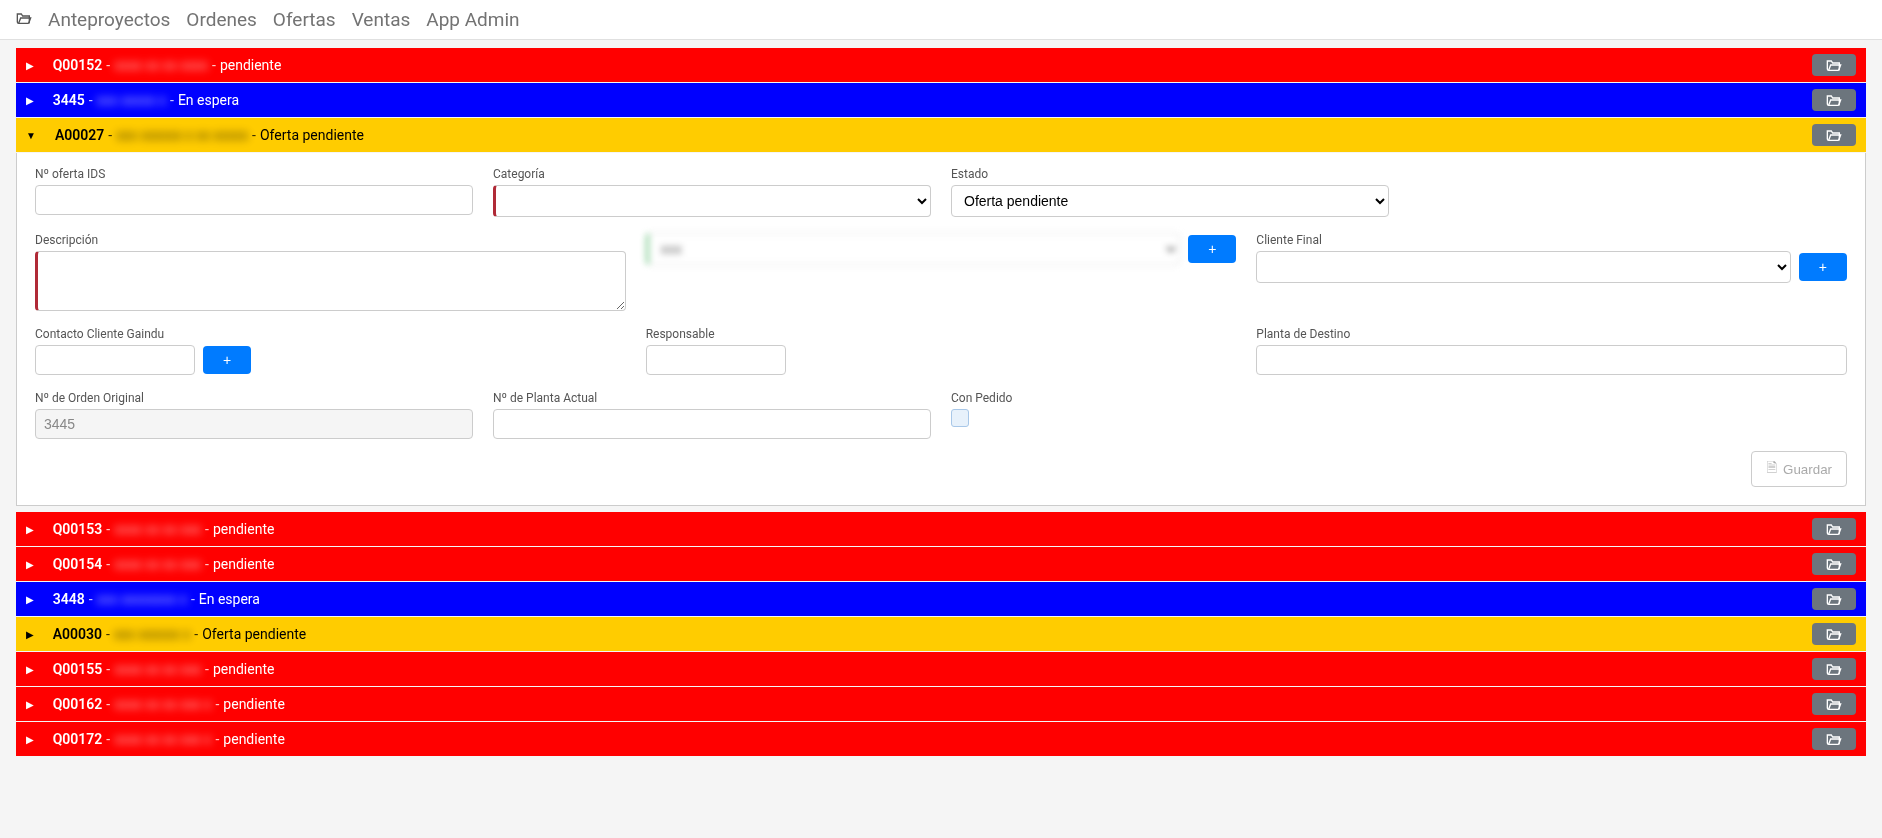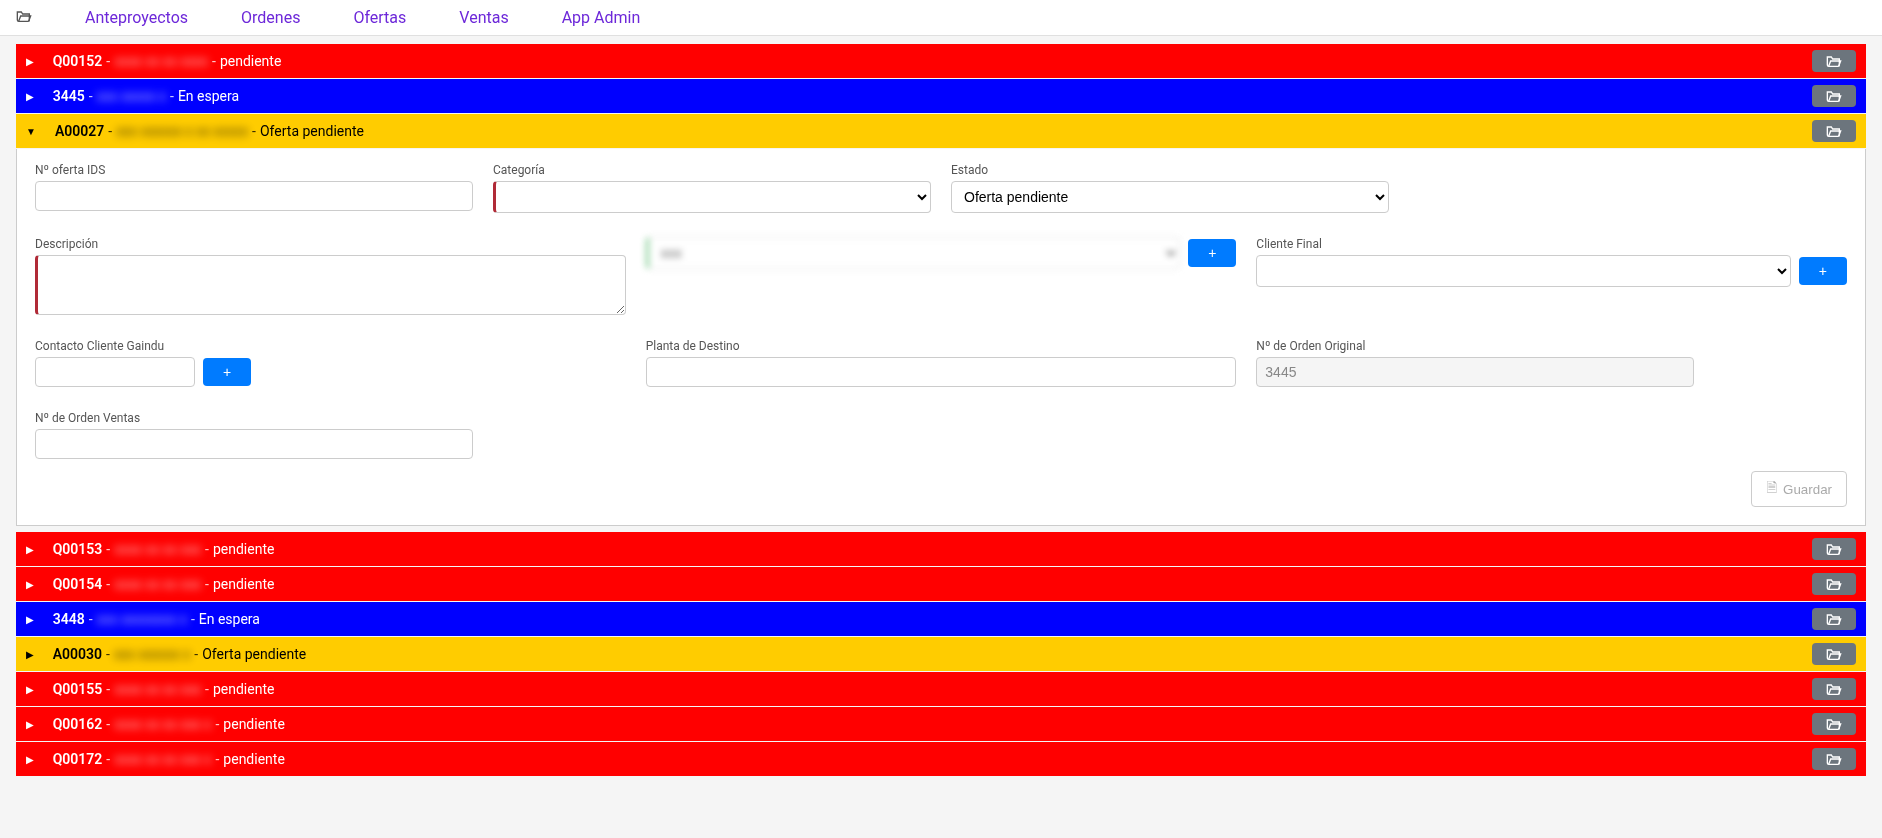--- a/index.html
+++ b/index.html
@@ -1,34 +1,34 @@
 <!DOCTYPE html>
 <html><head>
 <meta charset="utf-8">
 <style>
 * { box-sizing: border-box; margin: 0; padding: 0; }
 body { font-family: -apple-system, BlinkMacSystemFont, "Segoe UI", Roboto, sans-serif; font-size: 14px; background: #f5f5f5; color: #333; }
 .navbar { background: #fff; padding: 8px 16px; display: flex; align-items: center; gap: 16px; border-bottom: 1px solid #e0e0e0; }
 .navbar .nav-icon { color: #555; }
-.navbar a { color: #6d28d9; text-decoration: none; font-size: 16px; margin-left: 37px; }
+.navbar a { color: #737373; text-decoration: none; font-size: 19px; }
 .container { padding: 8px 16px; }
 .row-bar { display: flex; align-items: center; padding: 6px 10px; margin-bottom: 1px; color: #fff; font-size: 14px; }
 .row-bar.red { background: #ff0000; }
 .row-bar.blue { background: #0000ff; }
 .row-bar.yellow { background: #ffcc00; color: #000; }
 .row-bar .caret { margin-right: 6px; font-size: 10px; }
 .row-bar .code { font-weight: 600; margin-left: 13px; }
 .row-bar .sep { margin: 0 4px; opacity: 0.8; }
 .row-bar .blurred { filter: blur(4px); opacity: 0.7; }
 .row-bar .status { }
 .row-bar .spacer { flex: 1; }
 .row-bar .folder-btn { background: #6c757d; border: none; color: #fff; padding: 4px 14px; border-radius: 4px; cursor: pointer; display: flex; align-items: center; justify-content: center; }
 .row-bar.yellow .folder-btn { background: #6c757d; color: #fff; }
 .panel { background: #fff; border: 1px solid #ccc; border-top: none; padding: 14px 18px 18px 18px; margin-bottom: 6px; }
-.form-grid { display: grid; grid-template-columns: repeat(12, 1fr); gap: 24px 20px; }
+.form-grid { display: grid; grid-template-columns: repeat(12, 1fr); gap: 16px 20px; }
 .field { display: flex; flex-direction: column; }
 .field label { font-size: 12px; color: #555; margin-bottom: 4px; }
 .field input[type=text], .field select, .field textarea { width: 100%; padding: 6px 8px; border: 1px solid #ccc; border-radius: 4px; font-size: 14px; background: #fff; }
 .field textarea { min-height: 60px; resize: vertical; }
 .field .bl-green { border-left: 3px solid #28a745; }
 .field .bl-red { border-left: 3px solid #b02a37; }
 .field input[disabled] { background: #f5f5f5; color: #888; }
 .inline-row { display: flex; gap: 8px; align-items: center; }
 .btn-plus { background: #007bff; color: #fff; border: none; border-radius: 4px; padding: 6px 20px; cursor: pointer; font-size: 14px; }
 .checkbox-cell { width: 18px; height: 18px; border: 1px solid #a8c7e8; background: #e7f1fb; border-radius: 3px; display: inline-block; }
@@ -140,31 +140,39 @@
       </div>
 
       <div class="field col-4">
         <label>Contacto Cliente Gaindu</label>
         <div class="inline-row">
           <input type="text" class="bl-red" style="width: 160px;" value="">
           <button class="btn-plus"><span>+</span></button>
         </div>
       </div>
       <div class="field col-4">
+        <label>Responsable</label>
+        <input type="text" class="bl-red" style="width: 140px;" value="">
+      </div>
+      <div class="field col-4">
         <label>Planta de Destino</label>
         <input type="text" value="" style="">
       </div>
 
       <div class="field col-3">
         <label>Nº de Orden Original</label>
         <input type="text" disabled="" value="3445" style="">
       </div>
       <div class="field col-3">
-        <label>Nº de Orden Ventas</label>
+        <label>Nº de Planta Actual</label>
         <input type="text" value="" style="">
+      </div>
+      <div class="field col-3">
+        <label>Con Pedido</label>
+        <span class="checkbox-cell"></span>
       </div>
     </div>
     <div class="footer-row">
       <button class="save-btn">
         <span>🗎</span>
         <span>Guardar</span>
       </button>
     </div>
   </div>
 

